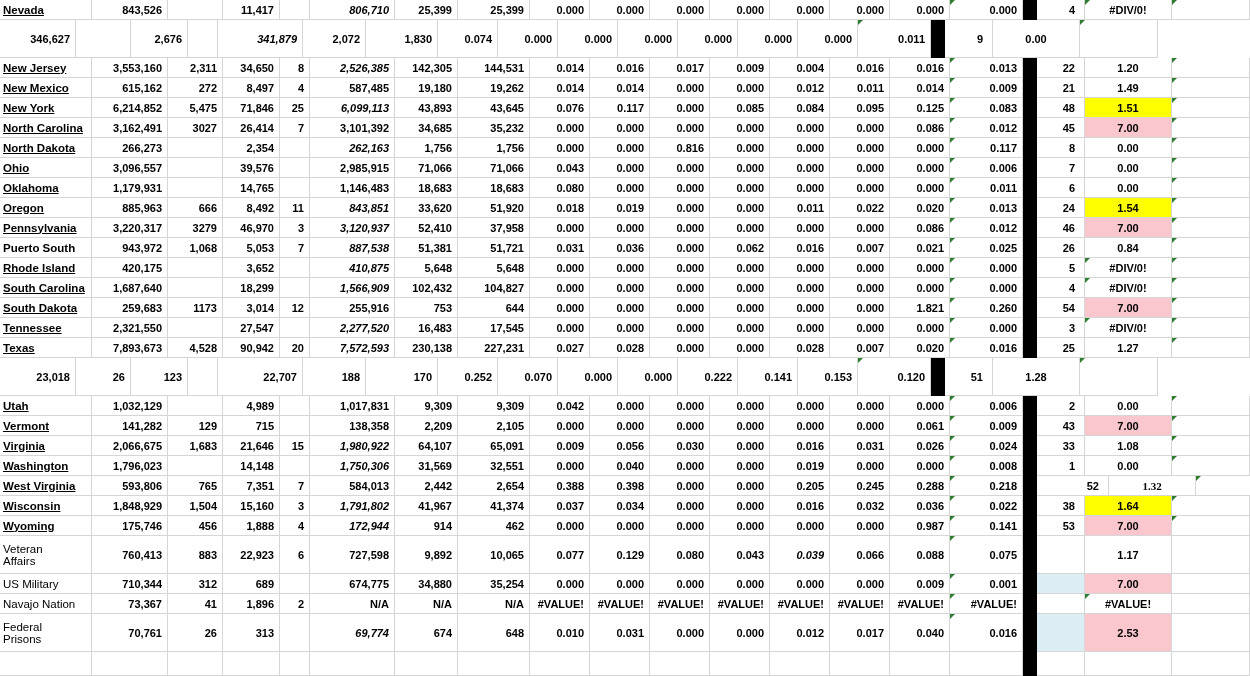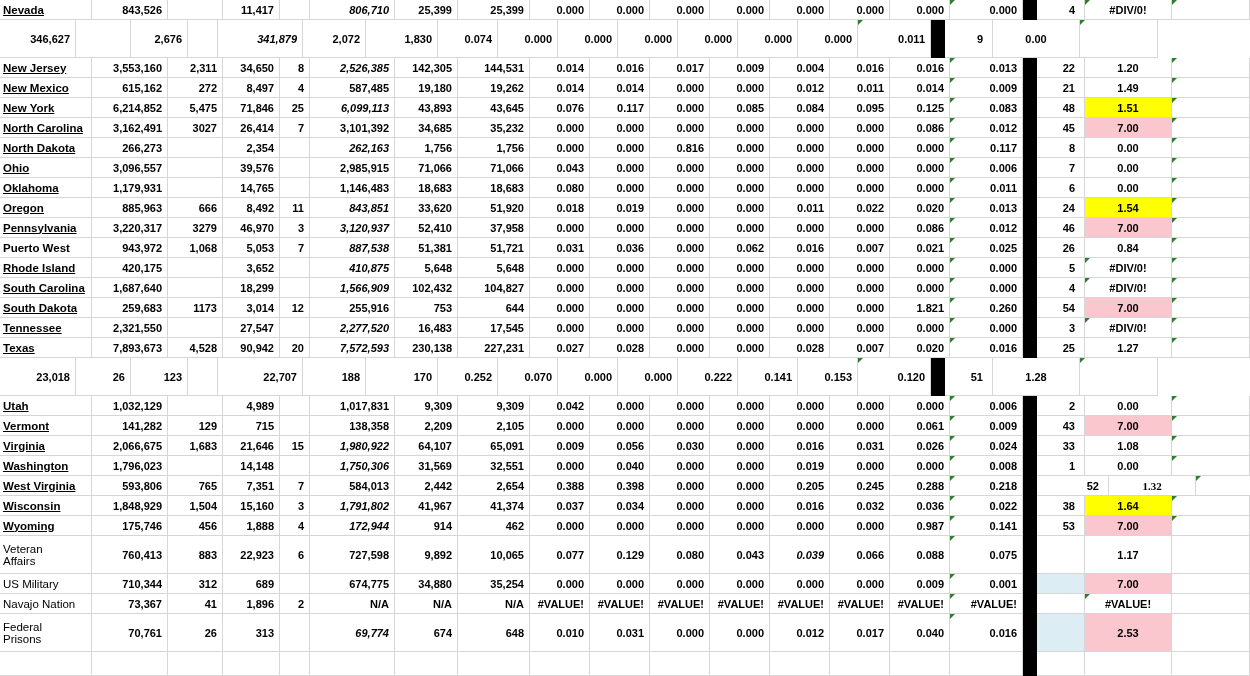--- a/index.html
+++ b/index.html
@@ -260,21 +260,21 @@
       <div class="cell" style="width: 60px;">0.000</div>
       <div class="cell" style="width: 60px;">0.000</div>
       <div class="cell" style="width: 60px;">0.086</div>
       <div class="cell" style="width: 73px;">0.012<span class="tri"></span></div>
       <div class="cell divcol" style="width: 14px;"></div>
       <div class="cell qcol" style="width: 48px;">46</div>
       <div class="cell ctr" style="width: 87px; background: rgb(250, 199, 206);">7.00</div>
       <div class="cell scol" style="width: 78px;"><span class="tri"></span></div>
     </div>
     <div class="row" style="height: 20px;">
-      <div class="cell lbl" style="width: 92px;">Puerto West</div>
+      <div class="cell lbl" style="width: 92px;">Puerto South</div>
       <div class="cell" style="width: 76px;">943,972</div>
       <div class="cell" style="width: 55px;">1,068</div>
       <div class="cell" style="width: 57px;">5,053</div>
       <div class="cell" style="width: 30px;">7</div>
       <div class="cell ital" style="width: 85px;">887,538</div>
       <div class="cell" style="width: 63px;">51,381</div>
       <div class="cell" style="width: 72px;">51,721</div>
       <div class="cell" style="width: 60px;">0.031</div>
       <div class="cell" style="width: 60px;">0.036</div>
       <div class="cell" style="width: 60px;">0.000</div>

